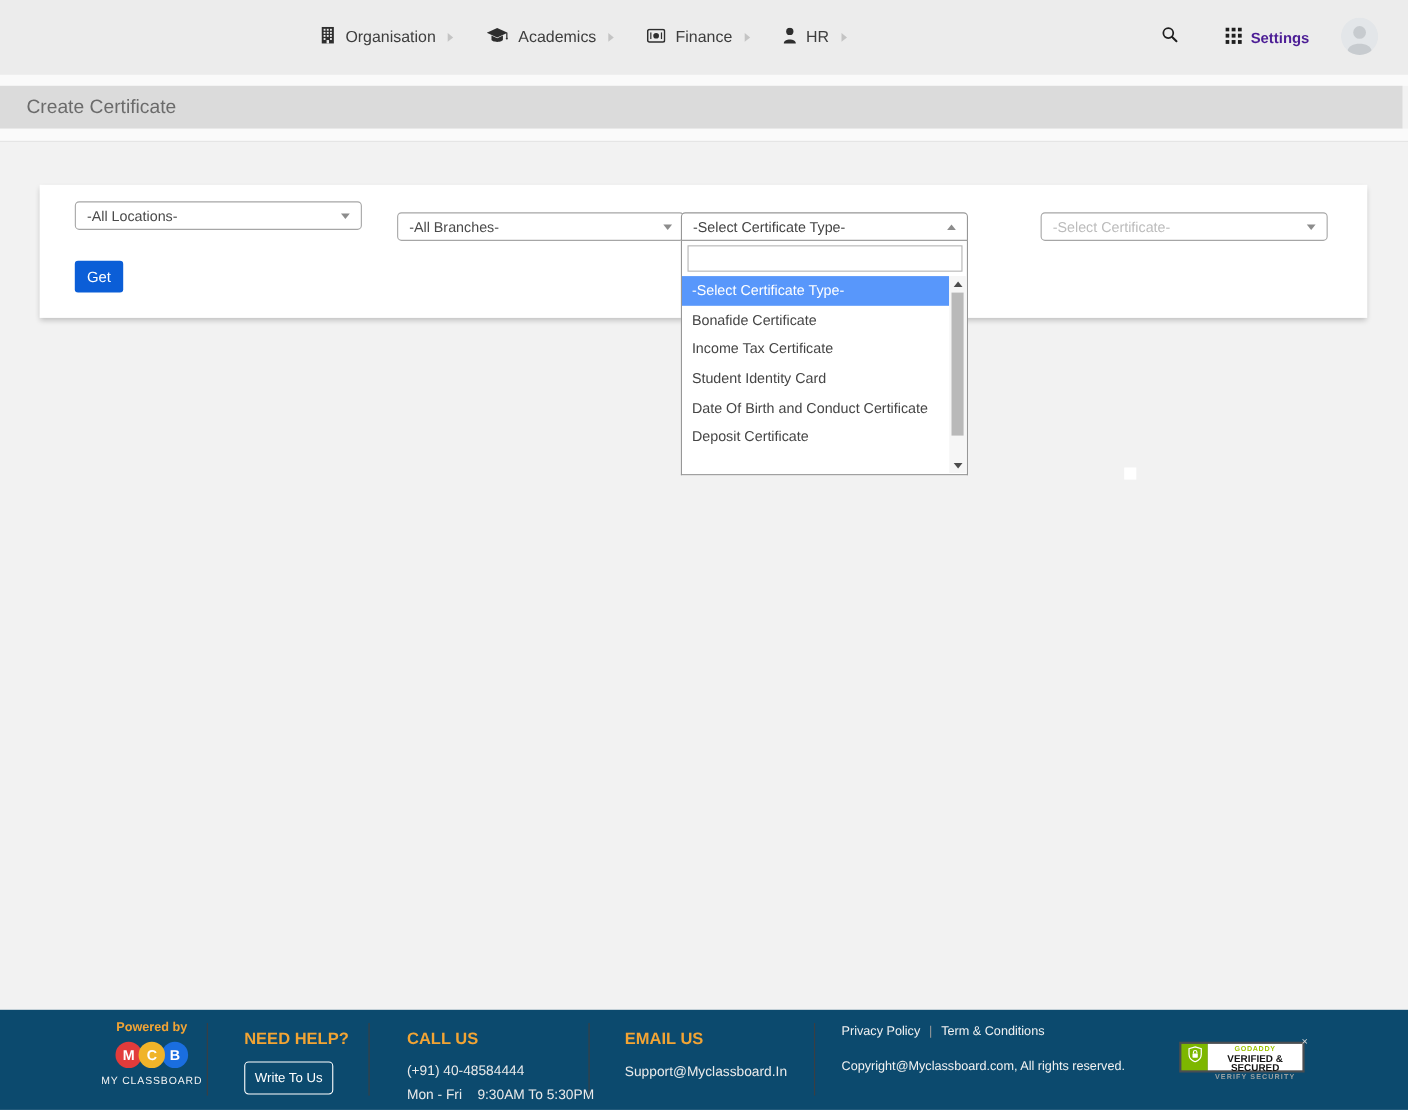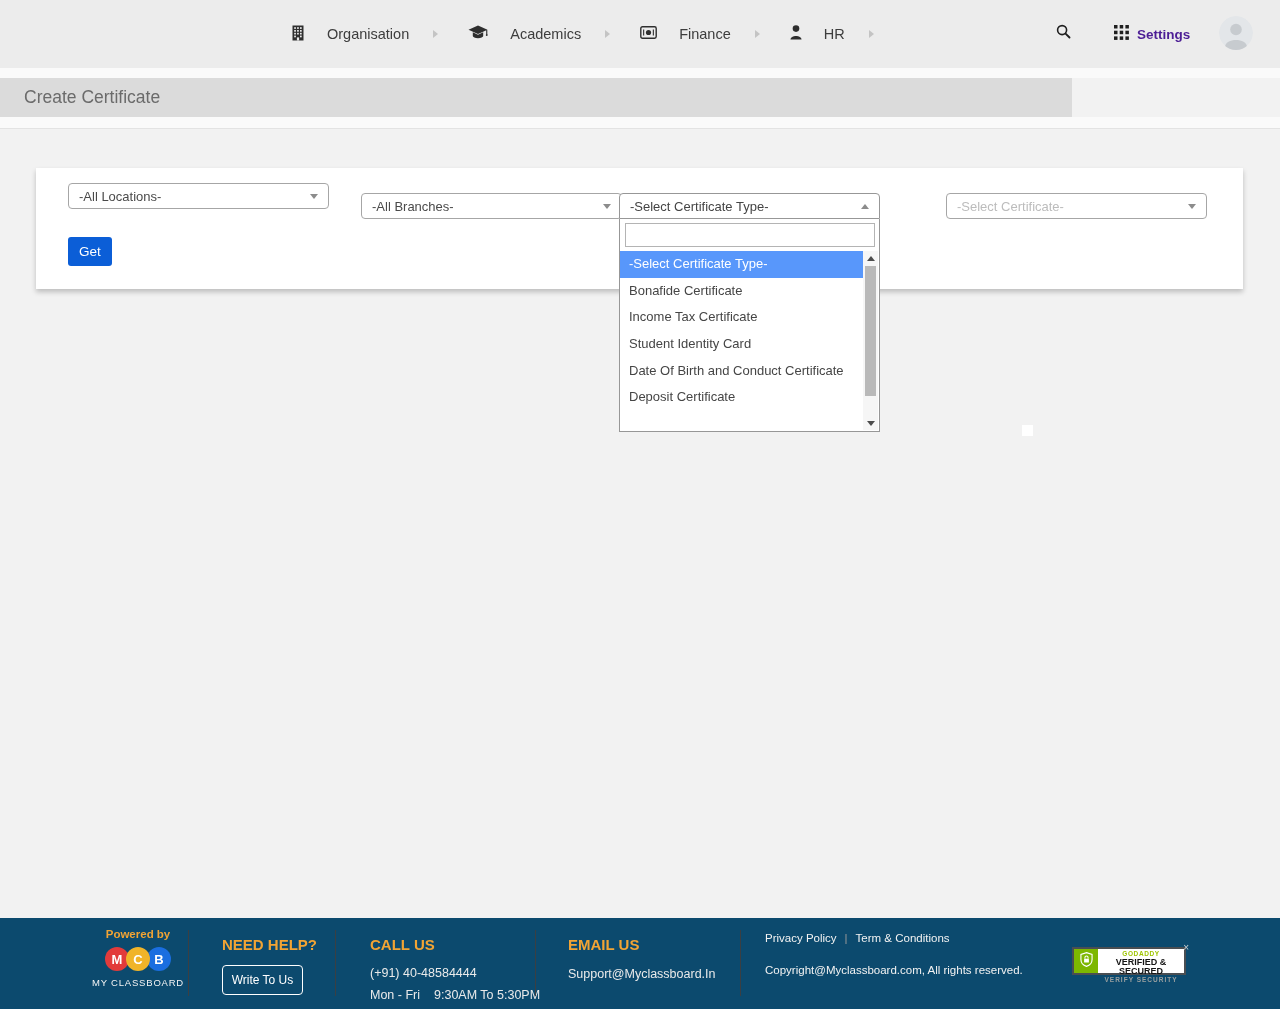--- a/index.html
+++ b/index.html
@@ -7,29 +7,29 @@
   body {
     position:relative;
     background:#f2f2f2;
     font-family:"Liberation Sans", sans-serif;
     overflow:hidden;
   }
 
   
   .top-header { position:absolute; left:0; top:0; width:1280px; height:68px; background:#ececec; }
   .nav { position:absolute; left:291px; top:0; height:68px; display:flex; align-items:center; gap:30px; }
-  .nav-item { display:flex; align-items:center; gap:22px; font-size:14.5px; color:#3d3d3d; cursor:pointer; }
+  .nav-item { display:flex; align-items:center; gap:9px; font-size:14.5px; color:#3d3d3d; cursor:pointer; }
   .caret-right { width:0; height:0; border-left:5px solid #c4c4c4; border-top:4px solid transparent; border-bottom:4px solid transparent; margin-left:2px; }
   .search-btn { position:absolute; left:1056px; top:24px; cursor:pointer; }
   .settings { position:absolute; left:1114px; top:25px; display:flex; align-items:center; gap:8px; cursor:pointer; color:#4c1d95; font-size:13.5px;font-weight:bold; }
   .avatar { position:absolute; left:1219px; top:16px; width:34px; height:34px; border-radius:50%; overflow:hidden; cursor:pointer; }
 
   
   .strip-a { position:absolute; left:0; top:68px; width:1280px; height:10px; background:#fafafa; }
-  .title-bar { position:absolute; left:0; top:78px; width:1072px; height:39px; background:#dbdbdb; display:flex; align-items:center; padding-left:24px; font-size:17.5px; color:#6b6b6b; }
+  .title-bar { position:absolute; left:0; top:78px; width:1275px; height:39px; background:#dbdbdb; display:flex; align-items:center; padding-left:24px; font-size:17.5px; color:#6b6b6b; }
   .strip-b { position:absolute; left:0; top:117px; width:1280px; height:12px; background:#fafafa; border-bottom:1px solid #e3e3e3; }
 
   
   .panel { position:absolute; left:36px; top:168px; width:1207px; height:121px; background:#fff; box-shadow:0 3px 5px rgba(0,0,0,0.22); }
   .select { position:absolute; width:261px; height:26px; background:#fff; border:1px solid #a6a6a6; border-radius:4px; display:flex; align-items:center; padding:0 10px; font-size:13px; color:#4a4a4a; cursor:pointer; }
   .caret-down { width:0; height:0; border-top:5px solid #8c8c8c; border-left:4px solid transparent; border-right:4px solid transparent; margin-left:auto; }
   .caret-up { width:0; height:0; border-bottom:5px solid #8c8c8c; border-left:4px solid transparent; border-right:4px solid transparent; margin-left:auto; }
   .sel-loc { left:32px; top:15px; }
   .sel-branch { left:325px; top:25px; }
   .sel-cert { left:910px; top:25px; color:#bcbcbc; }

